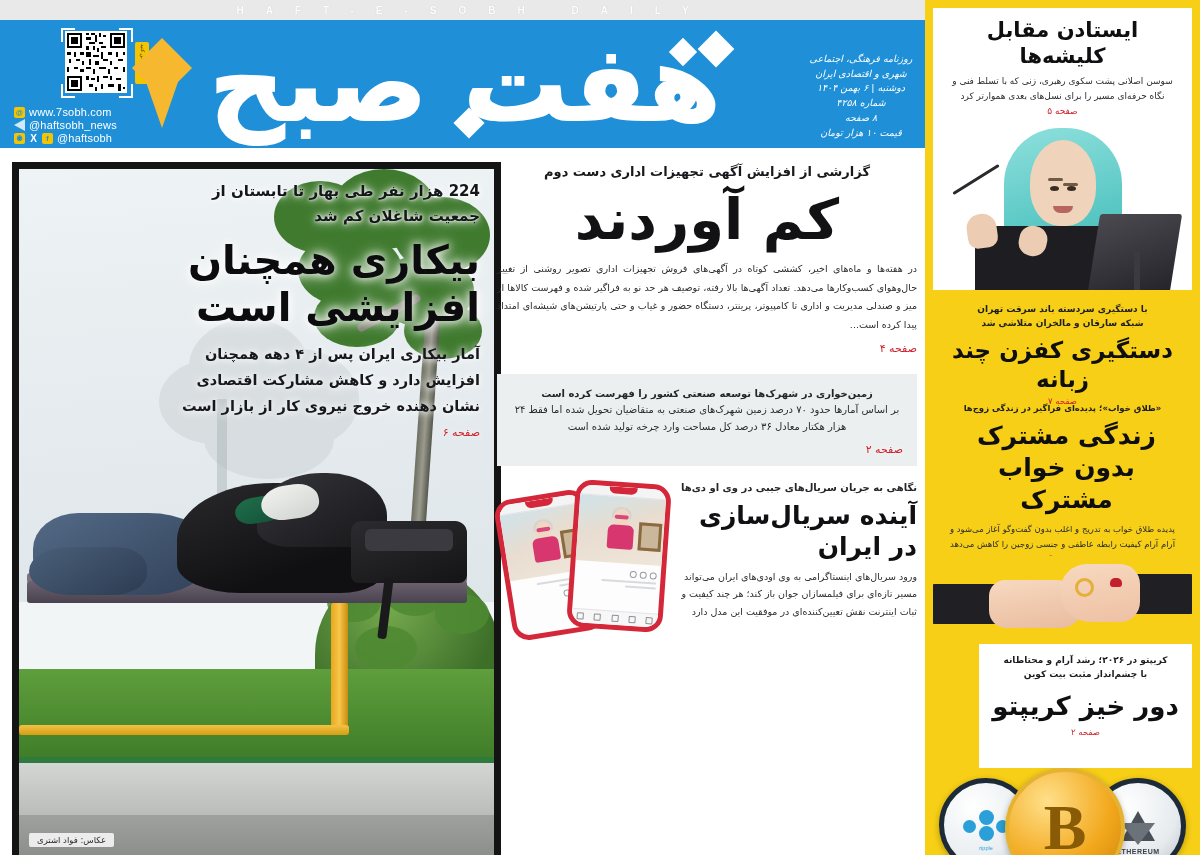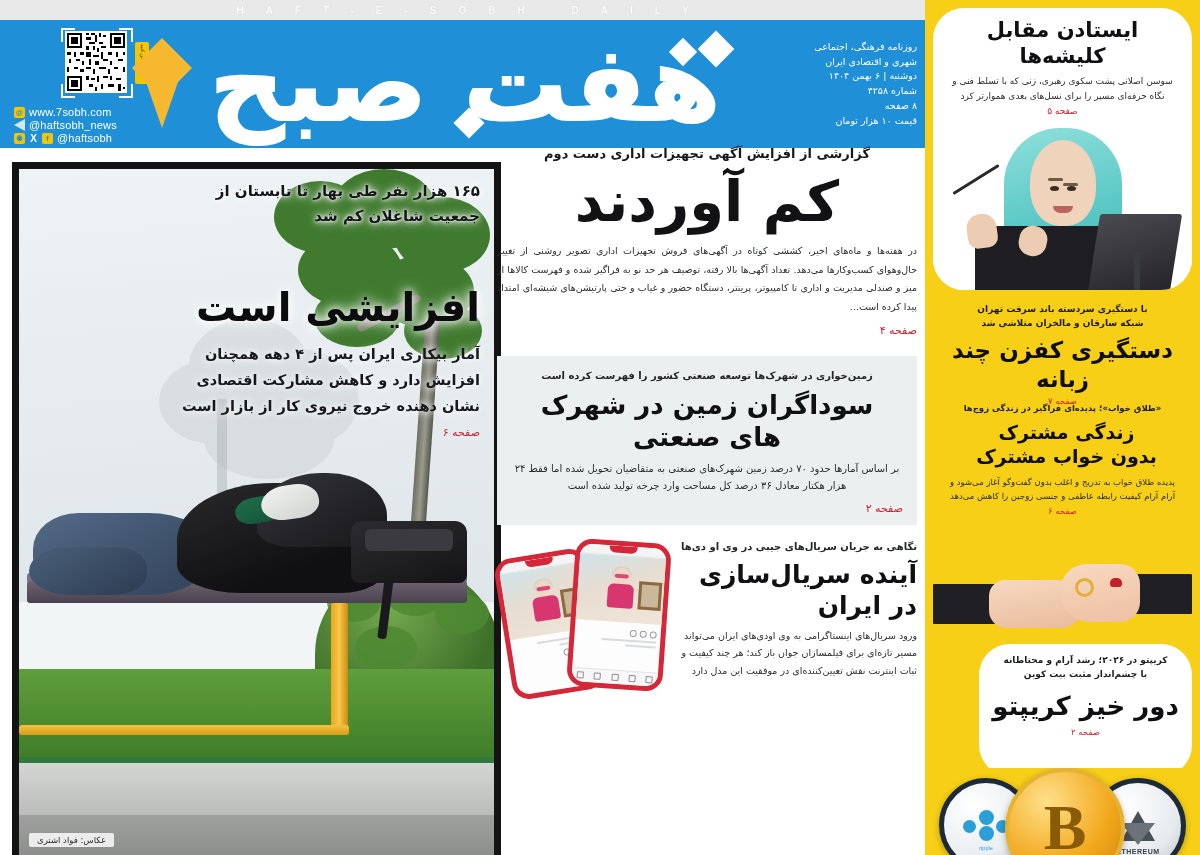--- a/index.html
+++ b/index.html
@@ -91,22 +91,22 @@
     font-size:7px;color:#1f90d8;font-weight:700;flex:none;
     font-family:"Liberation Sans",sans-serif;
   }
   .ic.tri{background:transparent;width:0;height:0;border-radius:0;
     border-top:6px solid transparent;border-bottom:6px solid transparent;
     border-right:11px solid #cfe9f8;}
   .ic.xic{background:transparent;color:#fff;font-size:10px;font-weight:700;width:9px;}
 
   
   .mast-meta{
-    position:absolute;right:8px;top:20px;width:112px;
-    text-align:right;color:#ffffff;line-height:1.55;
+    position:absolute;right:8px;top:32px;width:112px;
+    text-align:center;color:#ffffff;line-height:1.55;font-style:italic;
   }
   .mast-meta div{font-size:9.5px;white-space:nowrap;}
 
   
   .lead-photo{
     position:absolute;left:12px;top:162px;width:475px;height:688px;
     border:7px solid #141414;background:#eef2f4;overflow:hidden;
   }
   .photo-canvas{position:absolute;inset:0;overflow:hidden;background:#f2f5f6;}
   .sky{
@@ -247,21 +247,21 @@
   }
   .photo-credit{
     position:absolute;left:10px;bottom:10px;
     background:rgba(255,255,255,.82);
     padding:2px 8px;border-radius:2px;
     font-size:8.5px;color:#2a2a2a;
   }
 
   
   .center-col{
-    position:absolute;left:497px;top:144px;width:420px;height:688px;
+    position:absolute;left:497px;top:162px;width:420px;height:688px;
   }
   .c-kicker{
     font-size:13px;line-height:1.6;color:#18191c;font-weight:700;
     text-align:center;
   }
   .c-head{
     text-align:center;margin:6px 0 2px 0;
   }
   .c-head .l1{
     display:block;font-size:56px;line-height:1.08;font-weight:900;
@@ -364,21 +364,21 @@
   }
   .ph-bar i{width:5px;height:5px;border:1px solid #8d8e93;border-radius:1px;display:block;}
 
   
   .right-col{
     position:absolute;left:925px;top:0;width:275px;height:855px;
     background:#f7cf16;
   }
   .rc-inner{position:absolute;inset:8px;}
   .rc-card{
-    background:#ffffff;position:absolute;left:0;right:0;border-radius:31px;
+    background:#ffffff;position:absolute;left:0;right:0;
   }
   .r1{top:0;height:282px;overflow:hidden;}
   .r1-text{padding:10px 12px 6px 12px;text-align:center;}
   .r1 .rk{font-size:21px;font-weight:900;color:#0f0f11;line-height:1.22;letter-spacing:-.5px;}
   .r1 .rb{font-size:9px;line-height:1.62;color:#2c2d31;margin-top:5px;}
   .r1 .pg{text-align:center;font-size:9px;margin-top:3px;}
   .portrait{position:relative;height:170px;background:#fff;overflow:hidden;}
   .pf-scarf{
     position:absolute;left:50%;top:6px;transform:translateX(-50%);
     width:118px;height:152px;
@@ -426,21 +426,21 @@
 
   .r2{top:290px;height:108px;background:transparent;}
   .r2-text{text-align:center;padding:4px 10px 0 10px;}
   .r2 .rb{font-size:9px;line-height:1.6;color:#1c1d20;font-weight:700;}
   .r2 .rk{font-size:23px;font-weight:900;color:#0f0f11;line-height:1.25;margin-top:5px;letter-spacing:-.6px;}
   .r2 .pg{text-align:center;font-size:8.5px;margin-top:3px;text-shadow:none;}
 
   .r3{top:392px;height:158px;background:transparent;}
   .r3-text{text-align:center;padding:2px 10px 0 10px;}
   .r3 .rb{font-size:8.5px;line-height:1.55;color:#1c1d20;font-weight:700;}
-  .r3 .rk{font-size:19px;font-weight:900;color:#0f0f11;line-height:1.28;margin:5px 0 6px 8px;letter-spacing:-.6px;}
+  .r3 .rk{font-size:25px;font-weight:900;color:#0f0f11;line-height:1.28;margin:5px 0 6px 8px;letter-spacing:-.6px;}
   .r3 .rs{font-size:8.5px;line-height:1.72;color:#2a2b2e;}
   .r3 .pg{text-align:center;font-size:8.5px;margin-top:2px;text-shadow:none;}
 
   .rings{
     position:absolute;left:0;right:0;top:548px;height:88px;
     background:#f7cf16;overflow:hidden;
   }
   .arm{position:absolute;height:40px;background:#1f1f24;border-radius:8px;}
   .arm.a1{left:-6px;top:28px;width:78px;}
   .arm.a2{right:-6px;top:18px;width:78px;}
@@ -680,23 +680,23 @@
         <span class="sl-coat2"></span>
         <span class="sl-green"></span>
         <span class="sl-glove"></span>
         <span class="sl-bag"></span>
         <span class="sl-bagflap"></span>
         <span class="sl-strap"></span>
       </div>
     </div>
 
     <div class="lead-overlay">
-      <div class="lead-kicker">۱۶۵ هزار نفر طی بهار تا تابستان از جمعیت شاغلان کم شد</div>
+      <div class="lead-kicker">224 هزار نفر طی بهار تا تابستان از جمعیت شاغلان کم شد</div>
       <div class="lead-head">
-        <br>
+        <span>بیکاری همچنان</span><br>
         <span>افزایشی است</span>
       </div>
       <div class="lead-body">آمار بیکاری ایران پس از ۴ دهه همچنان افزایش دارد و کاهش مشارکت اقتصادی نشان دهنده خروج نیروی کار از بازار است</div>
       <div class="pg">صفحه ۶</div>
     </div>
 
     <div class="photo-credit">عکاس: فواد اشتری</div>
   </div>
 
   <div class="center-col">
@@ -705,21 +705,20 @@
     <div class="c-head">
       <span class="l2">کم آوردند</span>
     </div>
     <div class="c-body">
       <span>در هفته‌ها و ماه‌های اخیر، کششی کوتاه در آگهی‌های فروش تجهیزات اداری تصویر روشنی از تغییر حال‌وهوای کسب‌وکارها می‌دهد. تعداد آگهی‌ها بالا رفته، توصیف هر حد نو به فراگیر شده و فهرست کالاها از میز و صندلی مدیریت و اداری تا کامپیوتر، پرینتر، دستگاه حضور و غیاب و حتی پارتیشن‌های شیشه‌ای امتداد پیدا کرده است...</span>
       <div class="pg">صفحه ۴</div>
     </div>
 
     <div class="sub-card">
       <div class="sk">زمین‌خواری در شهرک‌ها توسعه صنعتی کشور را فهرست کرده است</div>
-      <div class="sh">سوداگران زمین در شهرک های صنعتی</div>
       <div class="sb">بر اساس آمارها حدود ۷۰ درصد زمین شهرک‌های صنعتی به متقاضیان تحویل شده اما فقط ۲۴ هزار هکتار معادل ۳۶ درصد کل مساحت وارد چرخه تولید شده است</div>
       <div class="pg">صفحه ۲</div>
     </div>
 
     <div class="story3">
       <div class="phones">
         <div class="phone pa">
           <div class="ph-notch"></div>
           <div class="ph-top"></div>
           <div class="ph-img">

